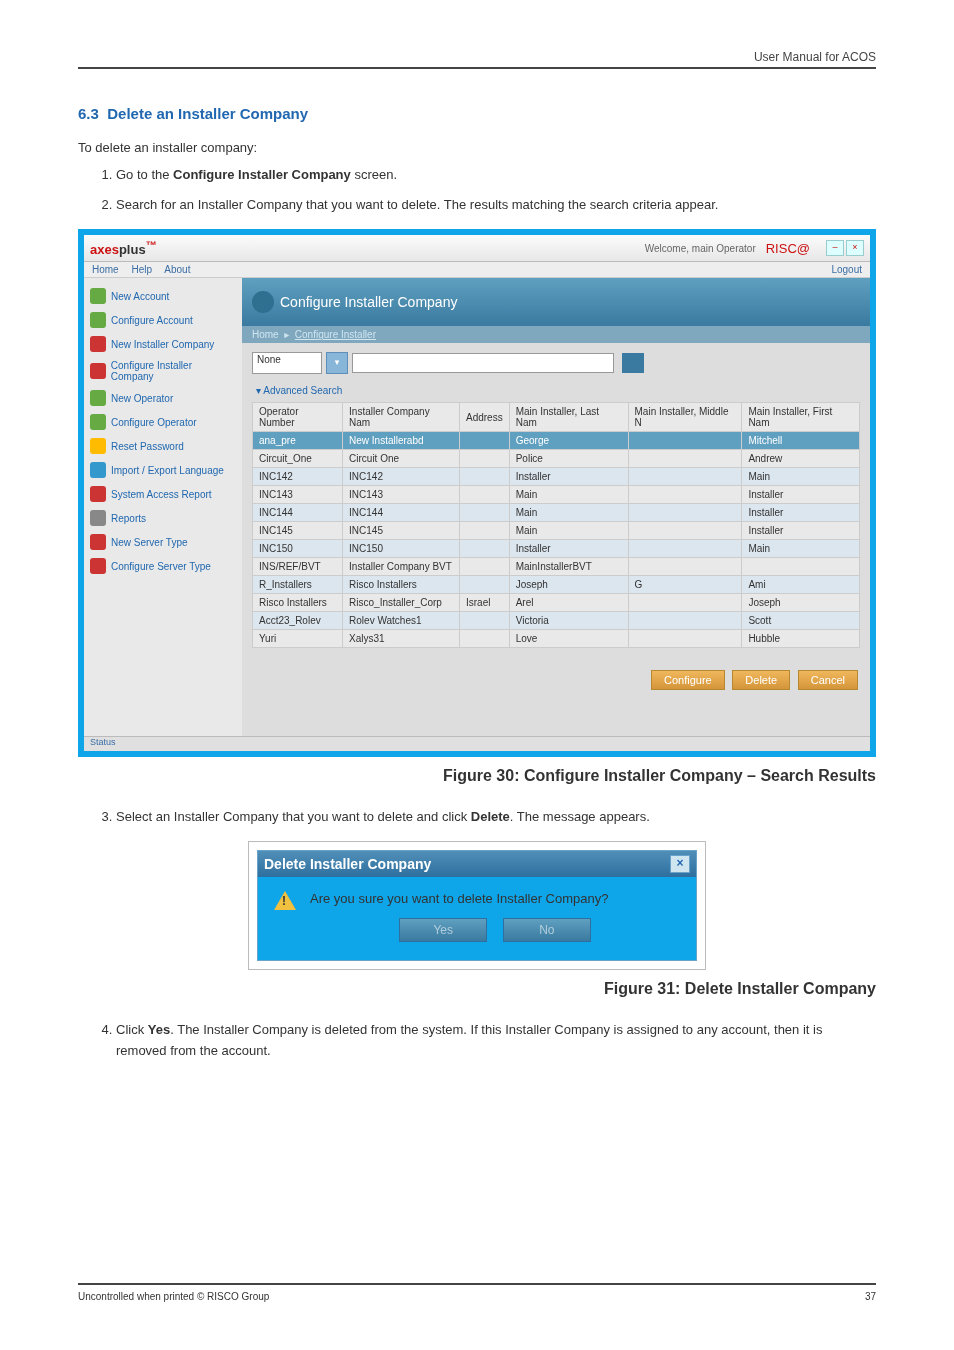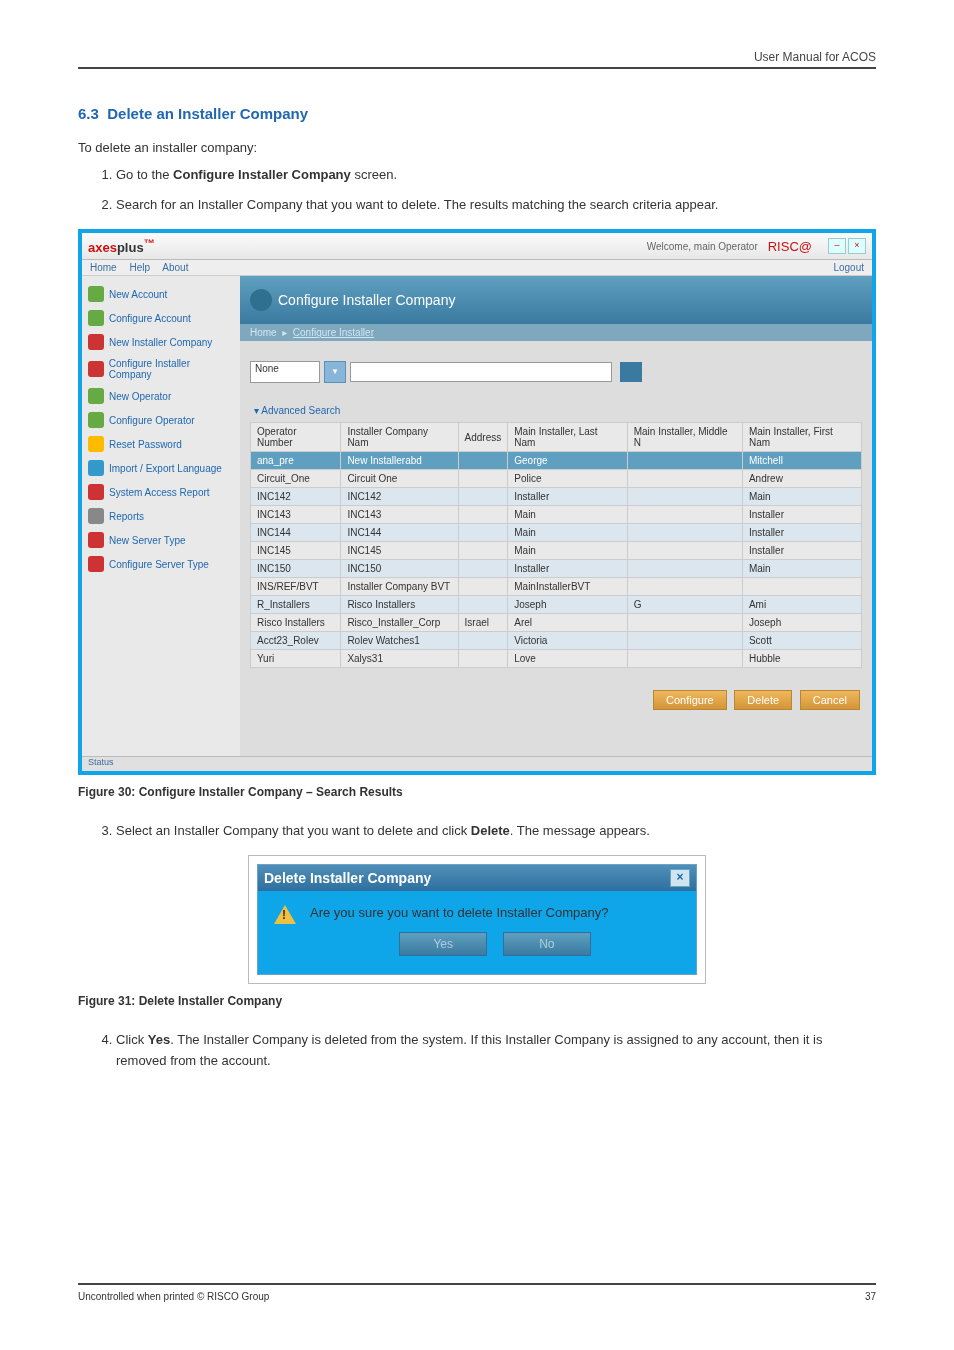--- a/index.html
+++ b/index.html
@@ -2,43 +2,43 @@
 <html><head>
 <meta charset="utf-8">
 <style>
   body{margin:0;background:#fff;font-family:"Segoe UI",Arial,sans-serif;color:#333;font-size:13px}
   .page{width:954px;min-height:1350px;margin:0 auto;padding:50px 78px 30px;position:relative;box-sizing:border-box}
   .header-right{text-align:right;font-size:12px;color:#444;border-bottom:2px solid #444;padding-bottom:3px}
   h2{color:#2168b0;font-weight:700;font-size:15px;margin:36px 0 18px}
   .intro{margin:8px 0 10px}
   ol{margin:0 0 14px 38px;padding:0}
   ol li{margin-bottom:10px;line-height:1.55}
-  .figcap{text-align:left;font-weight:700;margin:10px 0 22px;font-size:12px}
-  .app-frame{border:4px solid #0ea5e9;margin:4px 0 2px;background:#e9e9e9}
+  .figcap{text-align:right;font-weight:700;margin:10px 0 22px;font-size:16px}
+  .app-frame{border:6px solid #0ea5e9;margin:4px 0 2px;background:#e9e9e9}
   .title-bar{display:flex;align-items:center;height:26px;background:linear-gradient(#fbfbfb,#e7e7e7);border-bottom:1px solid #bbb;padding:0 6px}
   .logo{color:#c11;font-weight:700;font-size:13px}
   .logo .plus{color:#333}
   .tb-right{margin-left:auto;font-size:10px;color:#666;display:flex;align-items:center;gap:10px}
   .risco{color:#c11;font-weight:400;font-size:13px}
   .winbtns{display:flex;gap:2px;margin-left:6px}
   .winbtn{width:16px;height:14px;border:1px solid #9cc;background:#dff;color:#c11;font-size:9px;text-align:center;line-height:12px}
   .menubar{display:flex;justify-content:space-between;align-items:center;background:#eee;padding:2px 8px;font-size:10px;color:#3a6ea5;border-bottom:1px solid #ccc}
   .menubar .links span{margin-right:10px}
   .app-body{display:flex}
   .sidebar{width:150px;padding:6px 4px;background:#e9e9e9}
   .sb-item{display:flex;align-items:center;gap:5px;padding:4px 2px;font-size:10px;color:#2168b0;cursor:pointer}
   .sb-item.sel{color:#2168b0}
   .sb-ico{width:16px;height:16px;display:inline-block}
   .main{flex:1;background:#ddd}
   .panel-head{height:48px;background:linear-gradient(#5f9fbf,#3a7aa0);display:flex;align-items:center;padding-left:10px;gap:6px}
   .panel-head .ico{width:22px;height:22px;background:#2f6f8f;border-radius:50%;display:inline-block}
   .panel-head .ttl{color:#fff;font-size:14px}
   .crumbs{background:#7fa8bf;color:#cfe5f0;font-size:10px;padding:3px 10px}
   .crumbs .cur{text-decoration:underline}
-  .search-row{padding:20px 10px;background:#ddd;display:flex;align-items:center;gap:4px}
+  .search-row{padding:9px 10px;background:#ddd;display:flex;align-items:center;gap:4px}
   .srch-lbl{width:60px;height:18px;background:#fff;border:1px solid #999;font-size:10px;padding:1px 4px}
   .srch-dd{width:20px;height:20px;background:#88b6d8;border:1px solid #5f8fb8;color:#fff;font-size:9px;text-align:center;line-height:18px}
   .srch-in{flex:1;max-width:260px;height:18px;background:#fff;border:1px solid #999}
   .srch-btn{width:22px;height:20px;background:#3a7aa0;margin-left:4px}
   .adv{color:#2168b0;font-size:10px;padding:2px 14px;cursor:pointer}
   .tbl-wrap{padding:4px 10px 8px}
   table.res{width:100%;border-collapse:collapse;font-size:10px;background:#e9e9e9}
   table.res th{background:#e9e9e9;border:1px solid #ccc;text-align:left;padding:3px 6px;color:#333;font-weight:400}
   table.res td{border:1px solid #ccc;padding:3px 6px;color:#333}
   table.res tr.sel td{background:#5f9fbf;color:#fff}

